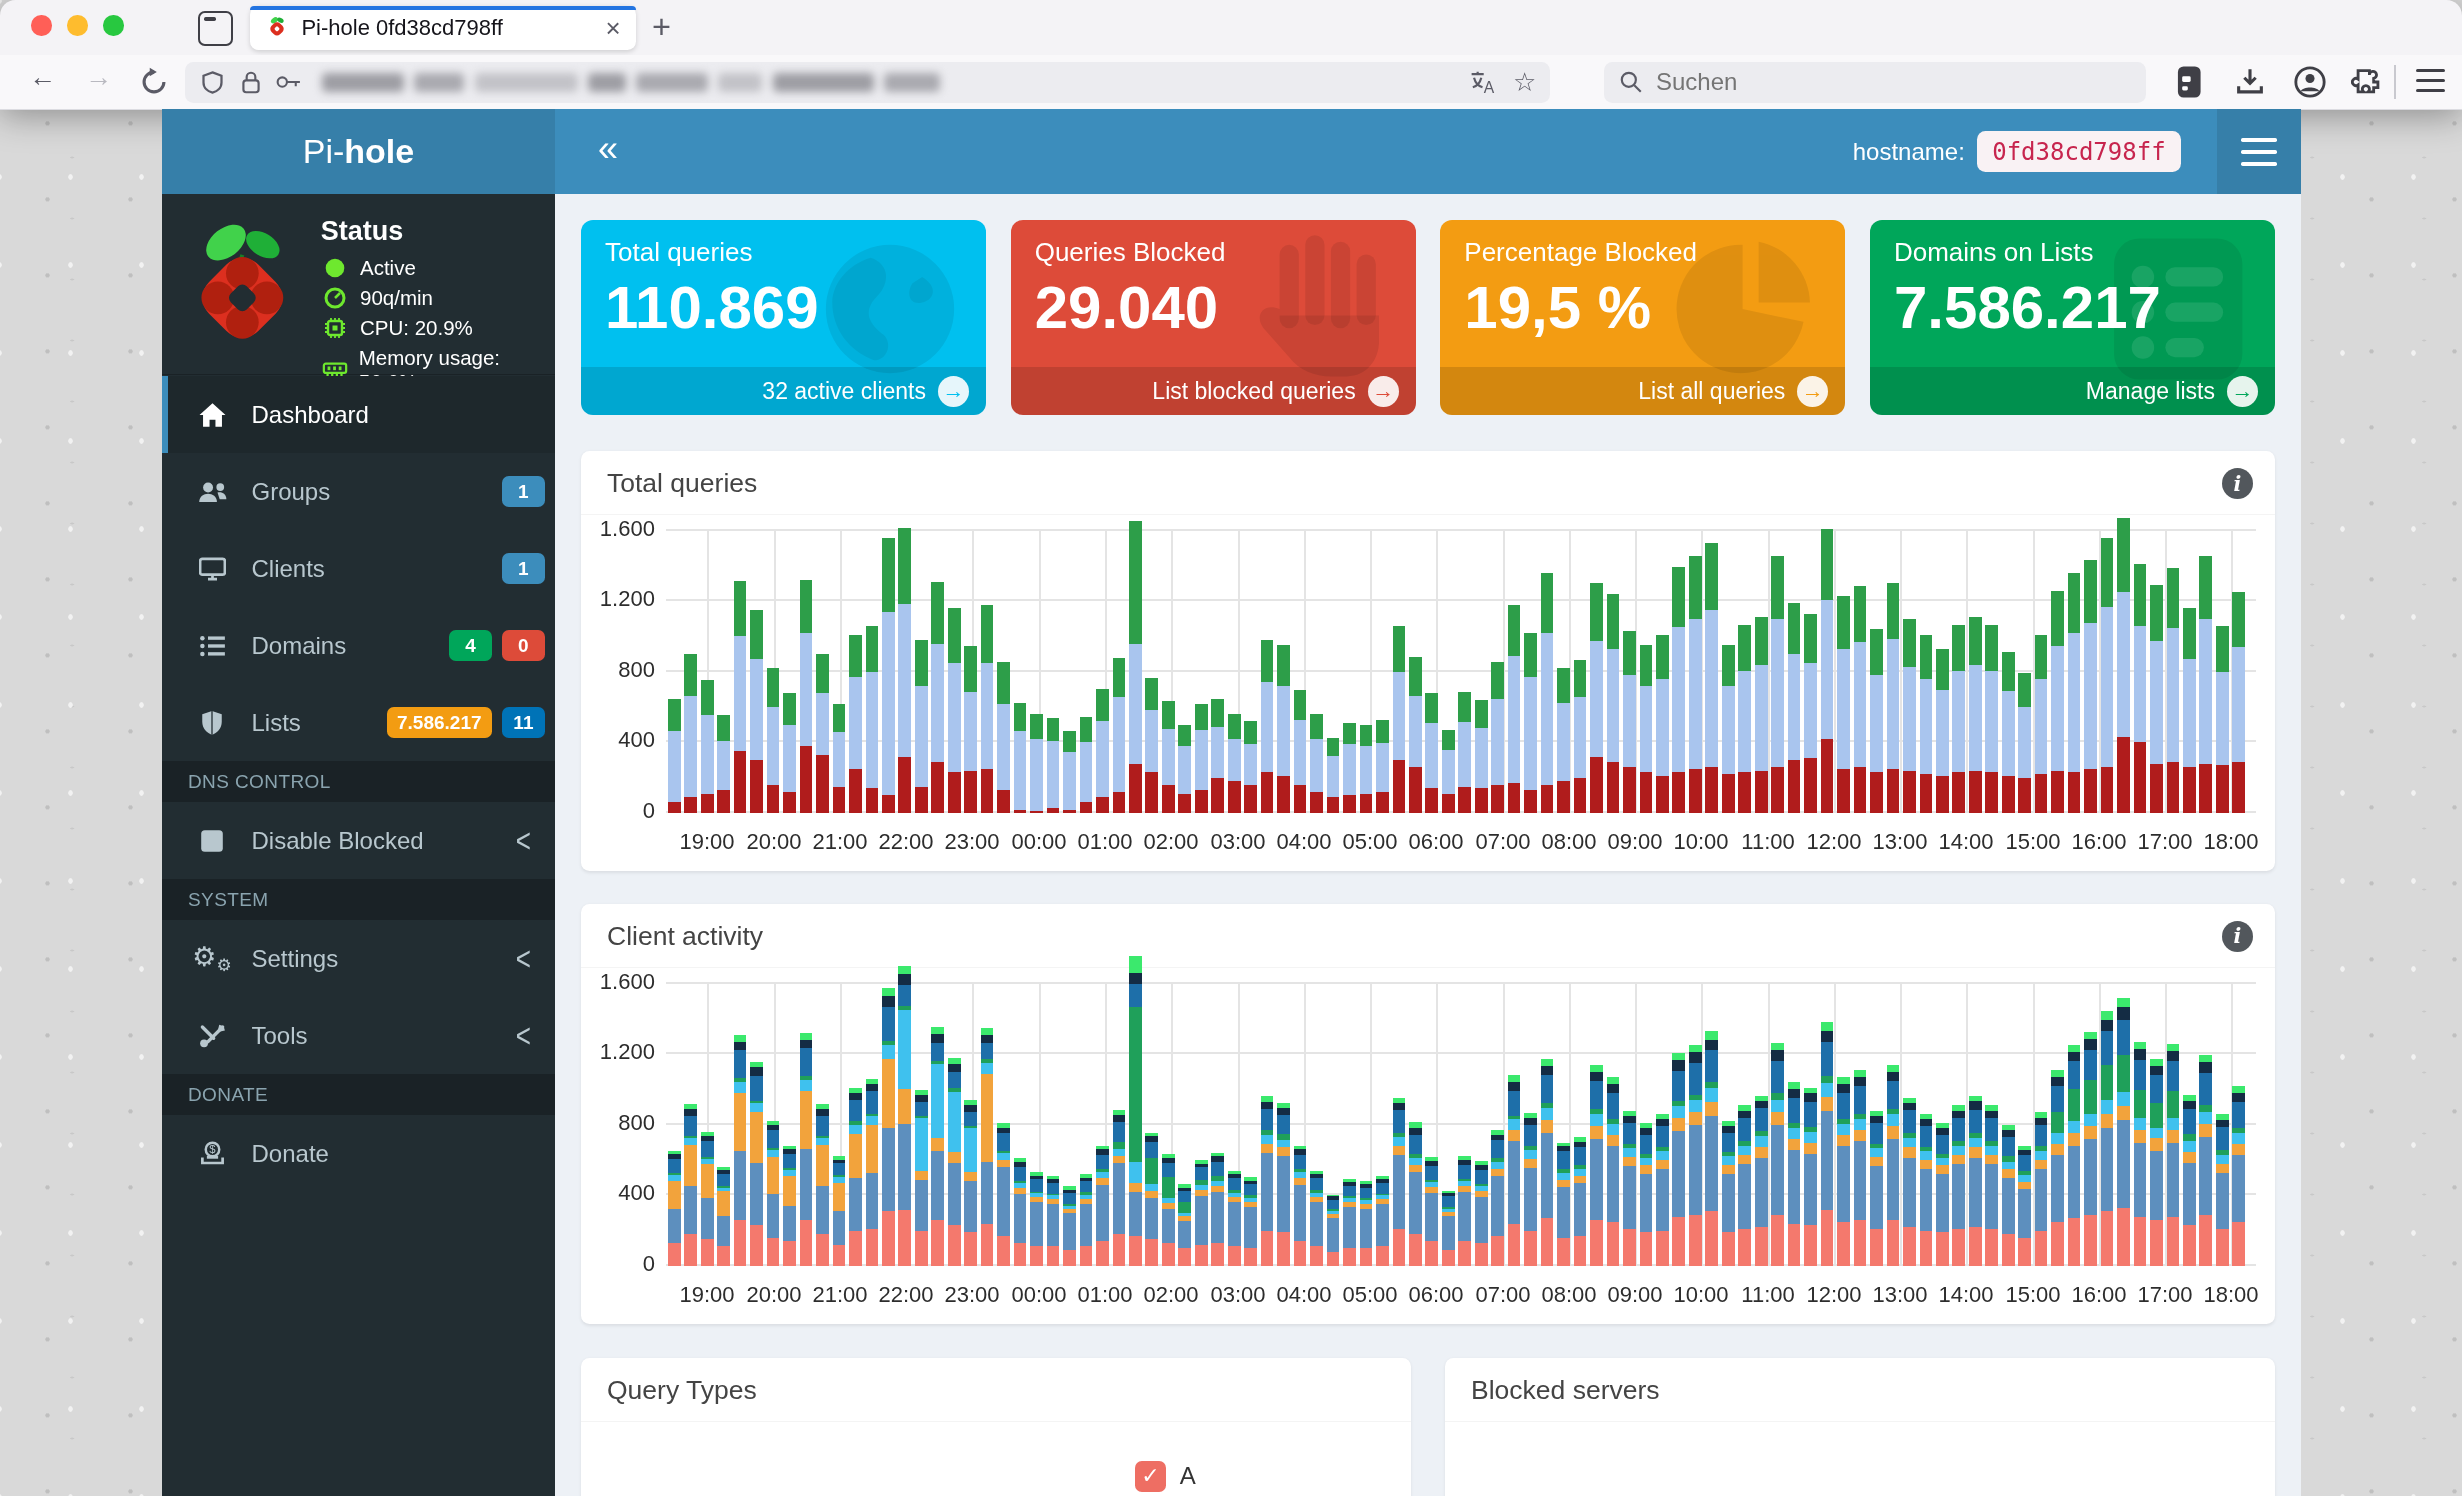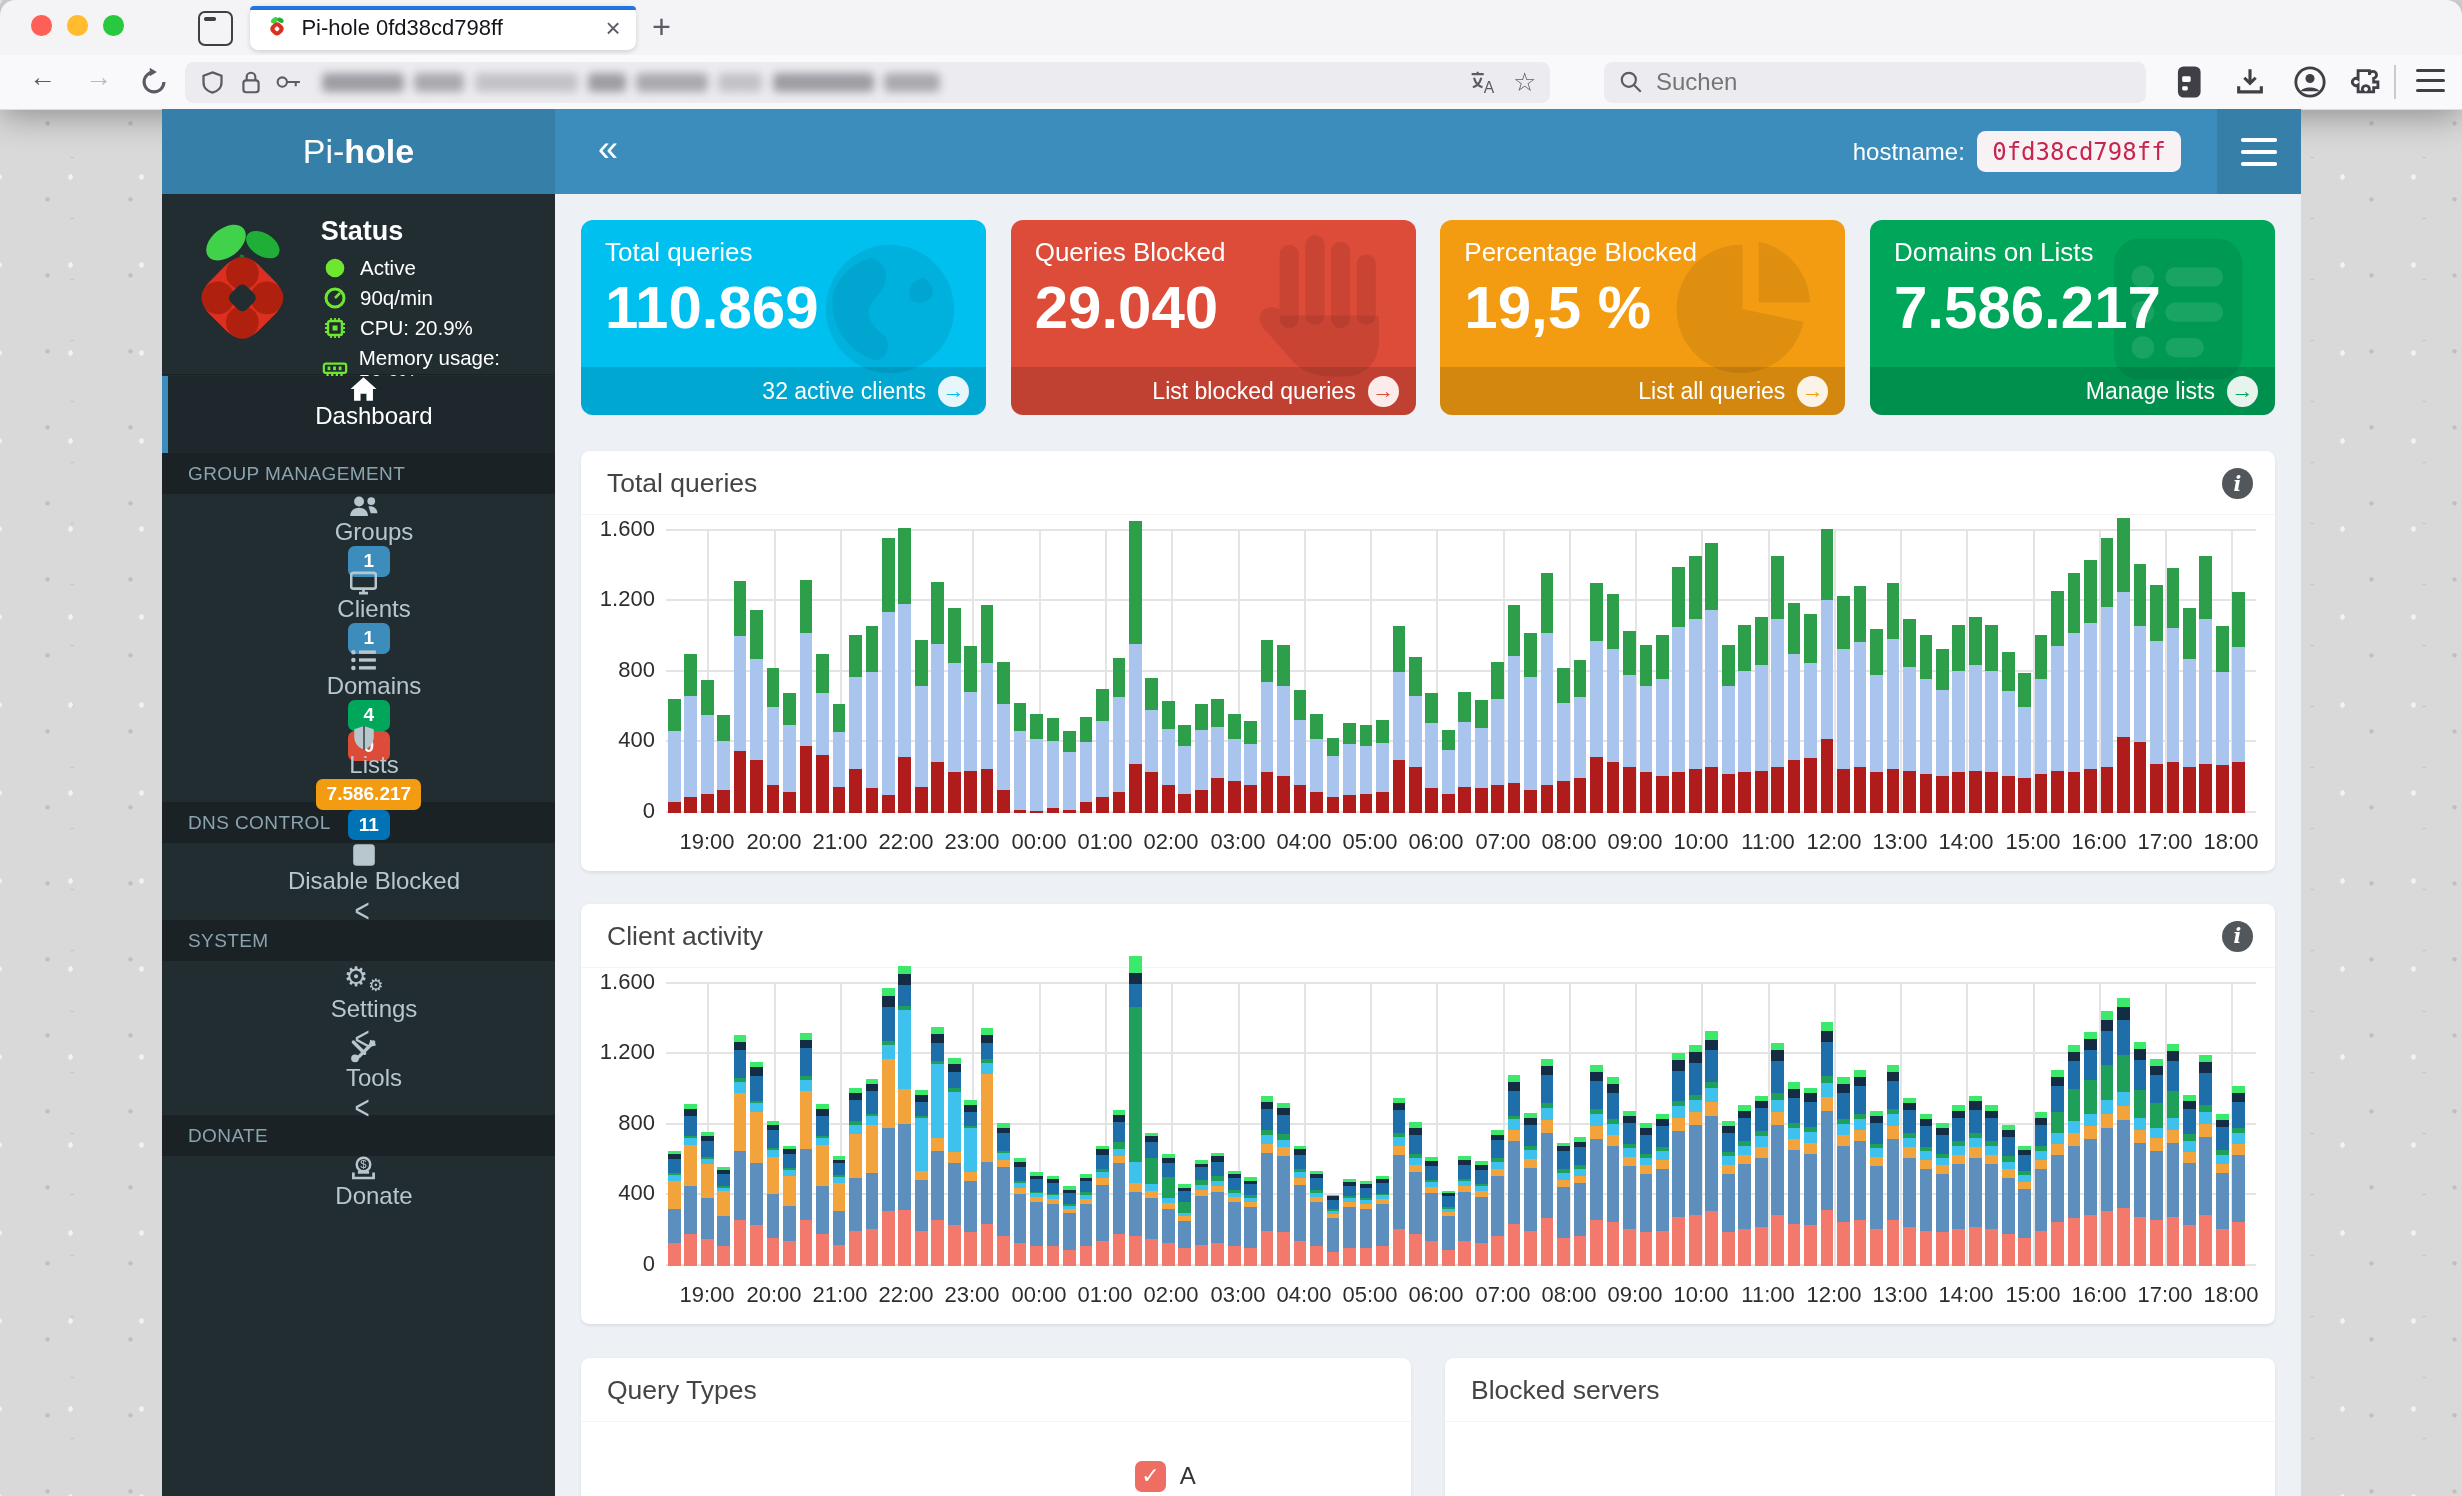--- a/index.html
+++ b/index.html
@@ -63,21 +63,21 @@
   .navhamb i:nth-child(1){margin-top:29px;} .navhamb i+i{margin-top:7.7px;}
   
   .statuspanel{position:absolute;left:0;top:85px;width:393px;height:181px;display:flex;padding:20.5px 0 0 19px;box-sizing:border-box;border-bottom:1.7px solid #1a2226;}
   .statustext{margin-left:17px;color:#fff;}
   .statustext h2{margin:1.7px 0 8.5px 0;font-size:27px;}
   .srow{display:flex;align-items:center;margin-bottom:6px;font-size:20.5px;}
   .srow .sic{width:29px;display:inline-flex;justify-content:center;margin-right:10.3px;color:#6ee82e;}
   
   .menu{position:absolute;left:0;top:267px;width:393px;}
   .mheader{height:41px;line-height:41px;background:#1a2226;color:#8aa4af;font-size:19px;padding-left:26px;letter-spacing:0.4px;}
-  .mitem{height:77px;display:flex;align-items:center;color:#b8c7ce;font-size:24px;position:relative;padding-left:31px;box-sizing:border-box;flex-direction:column;}
+  .mitem{height:77px;display:flex;align-items:center;color:#b8c7ce;font-size:24px;position:relative;padding-left:31px;box-sizing:border-box;}
   .mitem.active{background:#1e282c;color:#fff;border-left:6px solid #3c8dbc;padding-left:25px;}
   .mitem .mic{width:38px;display:inline-flex;justify-content:center;margin-right:20.5px;}
   .mitem .lbl{flex:1;}
   .badge{display:inline-block;min-width:22px;text-align:center;color:#fff;font-size:19px;font-weight:700;
     border-radius:6.8px;padding:4.3px 10.3px;margin-right:10.3px;}
   .chev{margin-right:24px;font-size:26px;color:#b8c7ce;transform:scaleY(1.3);}
   
   .content{position:absolute;left:393px;top:85px;width:1746px;height:1302px;overflow:hidden;padding:0 26px;box-sizing:border-box;}
   .cards{display:flex;justify-content:space-between;margin-top:26px;}
   .card{position:relative;width:405px;height:195px;border-radius:12px;color:#fff;overflow:hidden;}
@@ -284,21 +284,20 @@
 
     <div class="menu" id="menu">
         <div class="mitem active">
           <span class="mic">
             <svg width="29" height="26" viewBox="0 0 24 22">
               <path d="M12 1 L23 11 h-3 v10 h-5.5 v-6 h-5 v6 H4 V11 H1 Z" fill="currentColor"></path>
             </svg>
           </span>
           <span class="lbl">Dashboard</span>
         </div>
-        <div class="mheader">GROUP MANAGEMENT</div>
         <div class="mitem">
           <span class="mic">
             <svg width="31" height="24" viewBox="0 0 28 20">
               <circle cx="10" cy="6" r="4.5" fill="currentColor"></circle>
               <path d="M2 19 c0-5 4-7.5 8-7.5 s8 2.5 8 7.5z" fill="currentColor"></path>
               <circle cx="21" cy="5.5" r="3.5" fill="currentColor"></circle>
               <path d="M18.5 10.5 c4-1 8 1.5 8 6 h-6" fill="currentColor"></path>
             </svg>
           </span>
           <span class="lbl">Groups</span>

